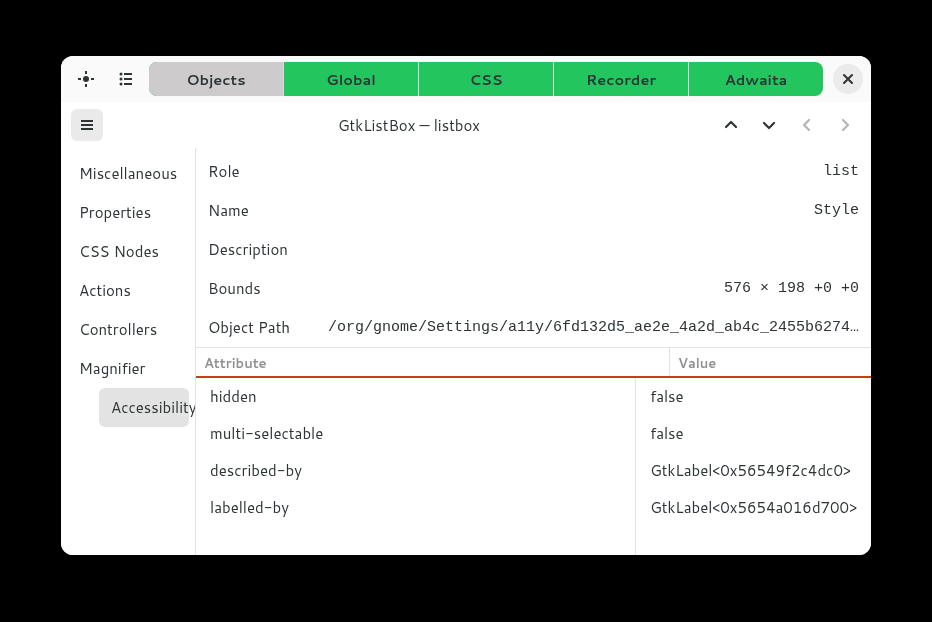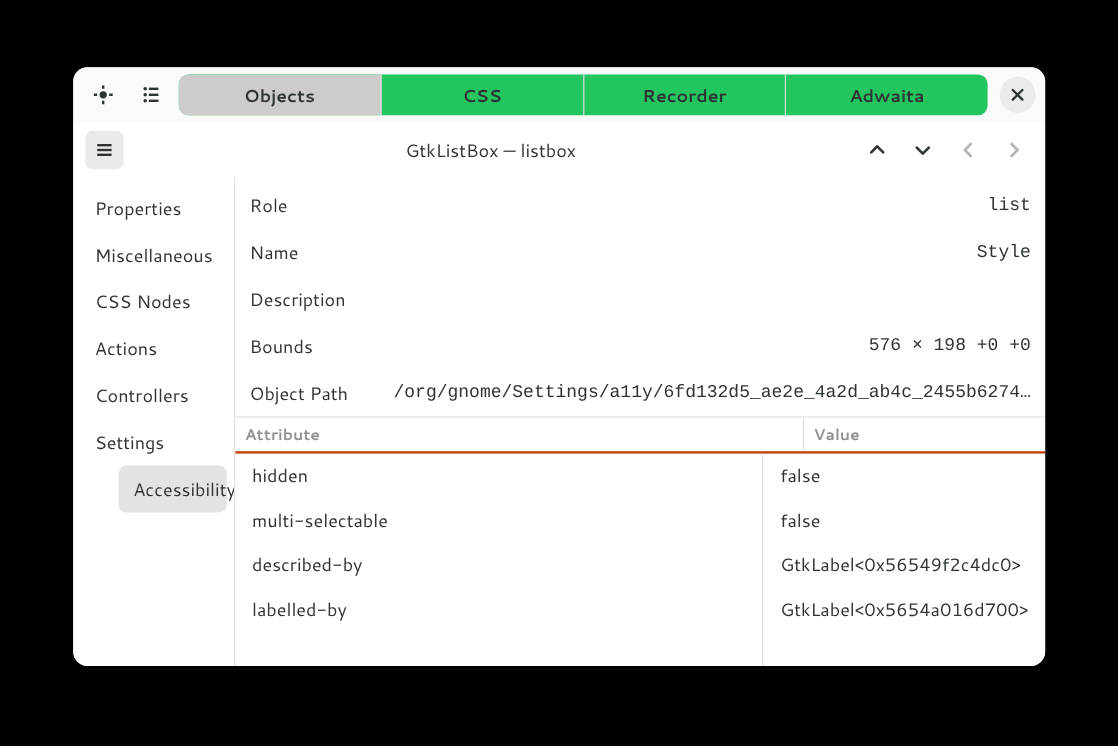--- a/index.html
+++ b/index.html
@@ -216,20 +216,21 @@
         <circle cx="3" cy="3" r="1.5" fill="currentColor"></circle>
         <circle cx="3" cy="8" r="1.5" fill="currentColor"></circle>
         <circle cx="3" cy="13" r="1.5" fill="currentColor"></circle>
         <rect x="6" y="2" width="8" height="2" fill="currentColor"></rect>
         <rect x="6" y="7" width="8" height="2" fill="currentColor"></rect>
         <rect x="6" y="12" width="8" height="2" fill="currentColor"></rect>
       </svg>
     </div>
     <div class="tabstrip">
       <div class="tab active">Objects</div>
+      <div class="tab">Global</div>
       <div class="tab">CSS</div>
       <div class="tab">Recorder</div>
       <div class="tab">Adwaita</div>
     </div>
     <div class="close-btn">
       <svg viewBox="0 0 12 12">
         <path d="M2 2l8 8M10 2l-8 8" stroke="#2e3436" stroke-width="2" stroke-linecap="round"></path>
       </svg>
     </div>
   </div>
@@ -260,26 +261,26 @@
     </div>
     <div class="nav-btn disabled">
       <svg viewBox="0 0 14 14">
         <path d="M5 2l5 5-5 5" stroke="currentColor" stroke-width="2.2" fill="none" stroke-linecap="round" stroke-linejoin="round"></path>
       </svg>
     </div>
   </div>
 
   <div class="body">
     <div class="sidebar">
+      <div class="side-item">Miscellaneous</div>
       <div class="side-item">Properties</div>
-      <div class="side-item">Miscellaneous</div>
       <div class="side-item">CSS Nodes</div>
       <div class="side-item">Actions</div>
       <div class="side-item">Controllers</div>
-      <div class="side-item">Settings</div>
+      <div class="side-item">Magnifier</div>
       <div class="side-item selected">Accessibility</div>
     </div>
 
     <div class="mainpane">
       <div class="proplist">
         <div class="proprow">
           <span class="key">Role</span>
           <span class="val">list</span>
         </div>
         <div class="proprow">

